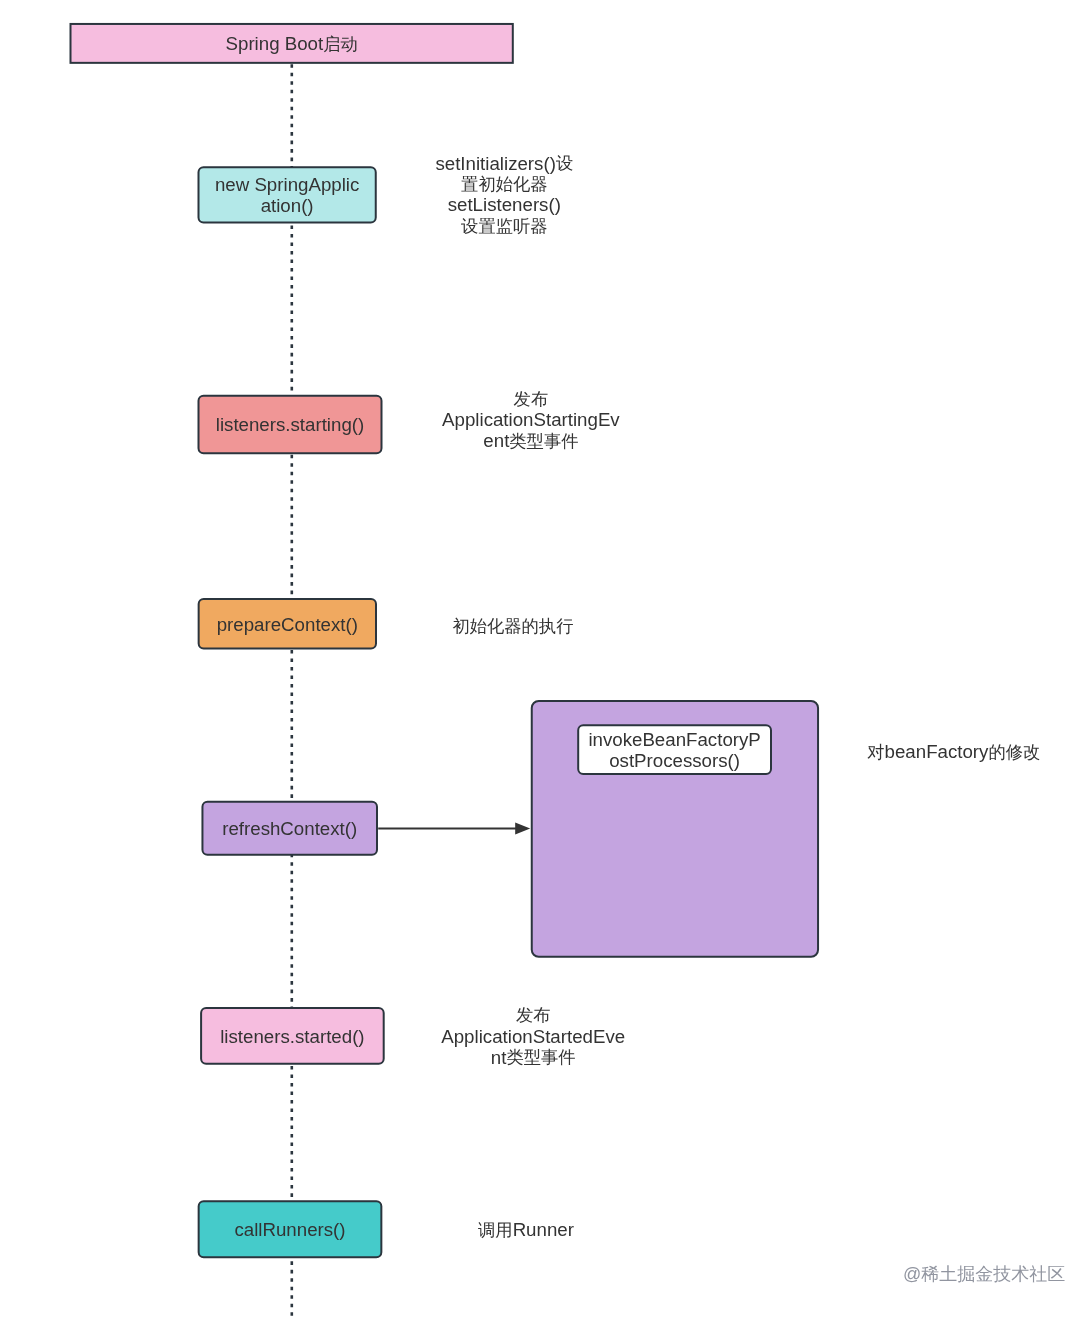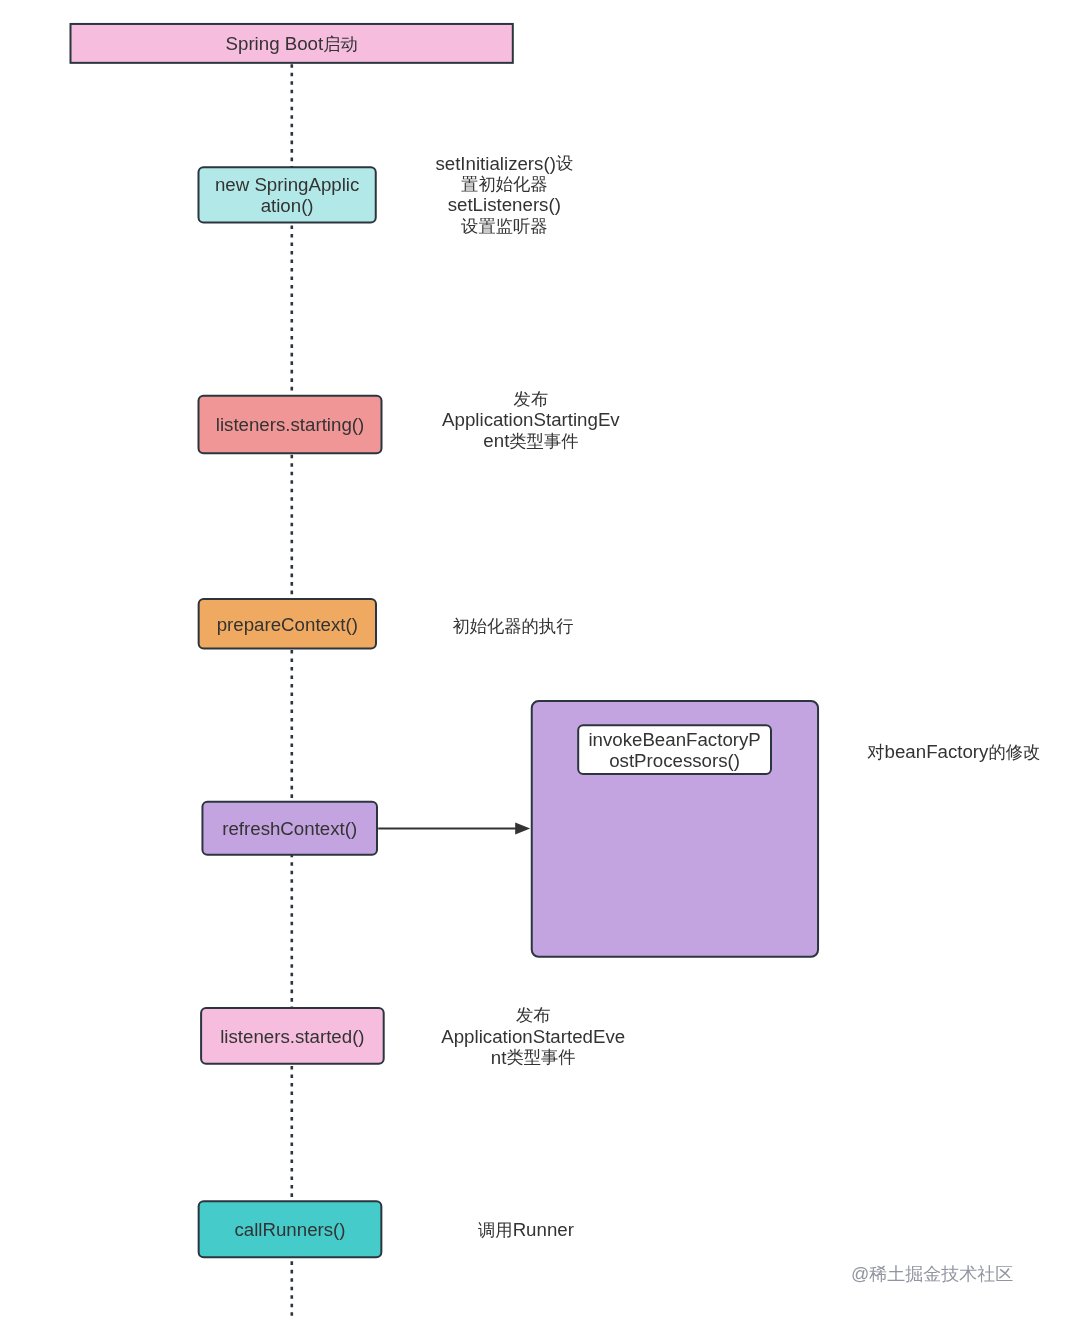--- a/index.html
+++ b/index.html
@@ -77,14 +77,14 @@
       </g>
       <g>
         <text x="533.2" y="1015.4" text-anchor="middle" dominant-baseline="central" font-size="18.7" fill="#333333" class="sidetext"><tspan font-size="17.3">发布</tspan></text>
         <text x="533.2" y="1036.3" text-anchor="middle" dominant-baseline="central" font-size="18.7" fill="#333333" class="sidetext">ApplicationStartedEve</text>
         <text x="533.2" y="1057.2" text-anchor="middle" dominant-baseline="central" font-size="18.7" fill="#333333" class="sidetext">nt<tspan font-size="17.3">类型事件</tspan></text>
       </g>
       <g>
         <text x="526" y="1229.7" text-anchor="middle" dominant-baseline="central" font-size="18.7" fill="#333333" class="sidetext"><tspan font-size="17.3">调用</tspan>Runner</text>
       </g>
     </svg>
-  <div class="wm" style="left: 851px; top: 1262px; color: rgb(145, 149, 160); font-size: 18px;">@稀土掘金技术社区</div>
+  <div class="wm" style="left: 903px; top: 1262px; color: rgb(145, 149, 160); font-size: 18px;">@稀土掘金技术社区</div>
 </div>
 
 </body></html>

